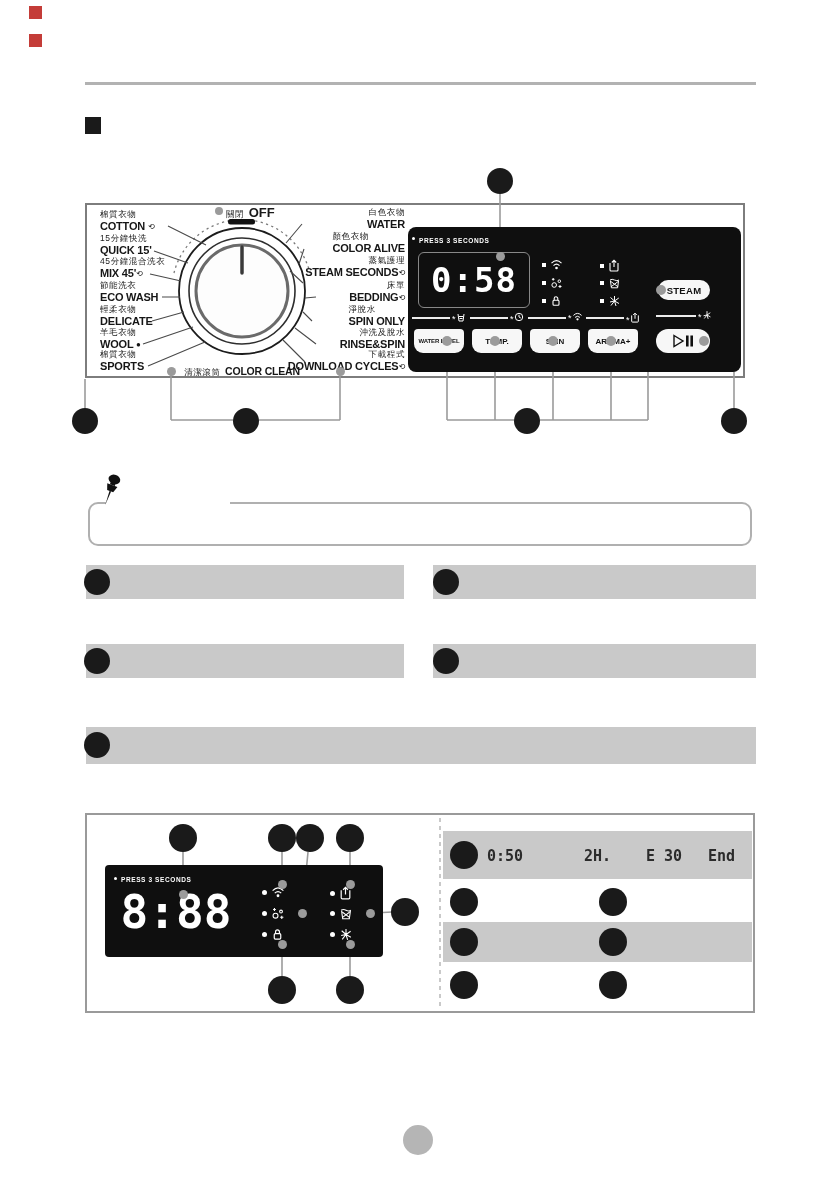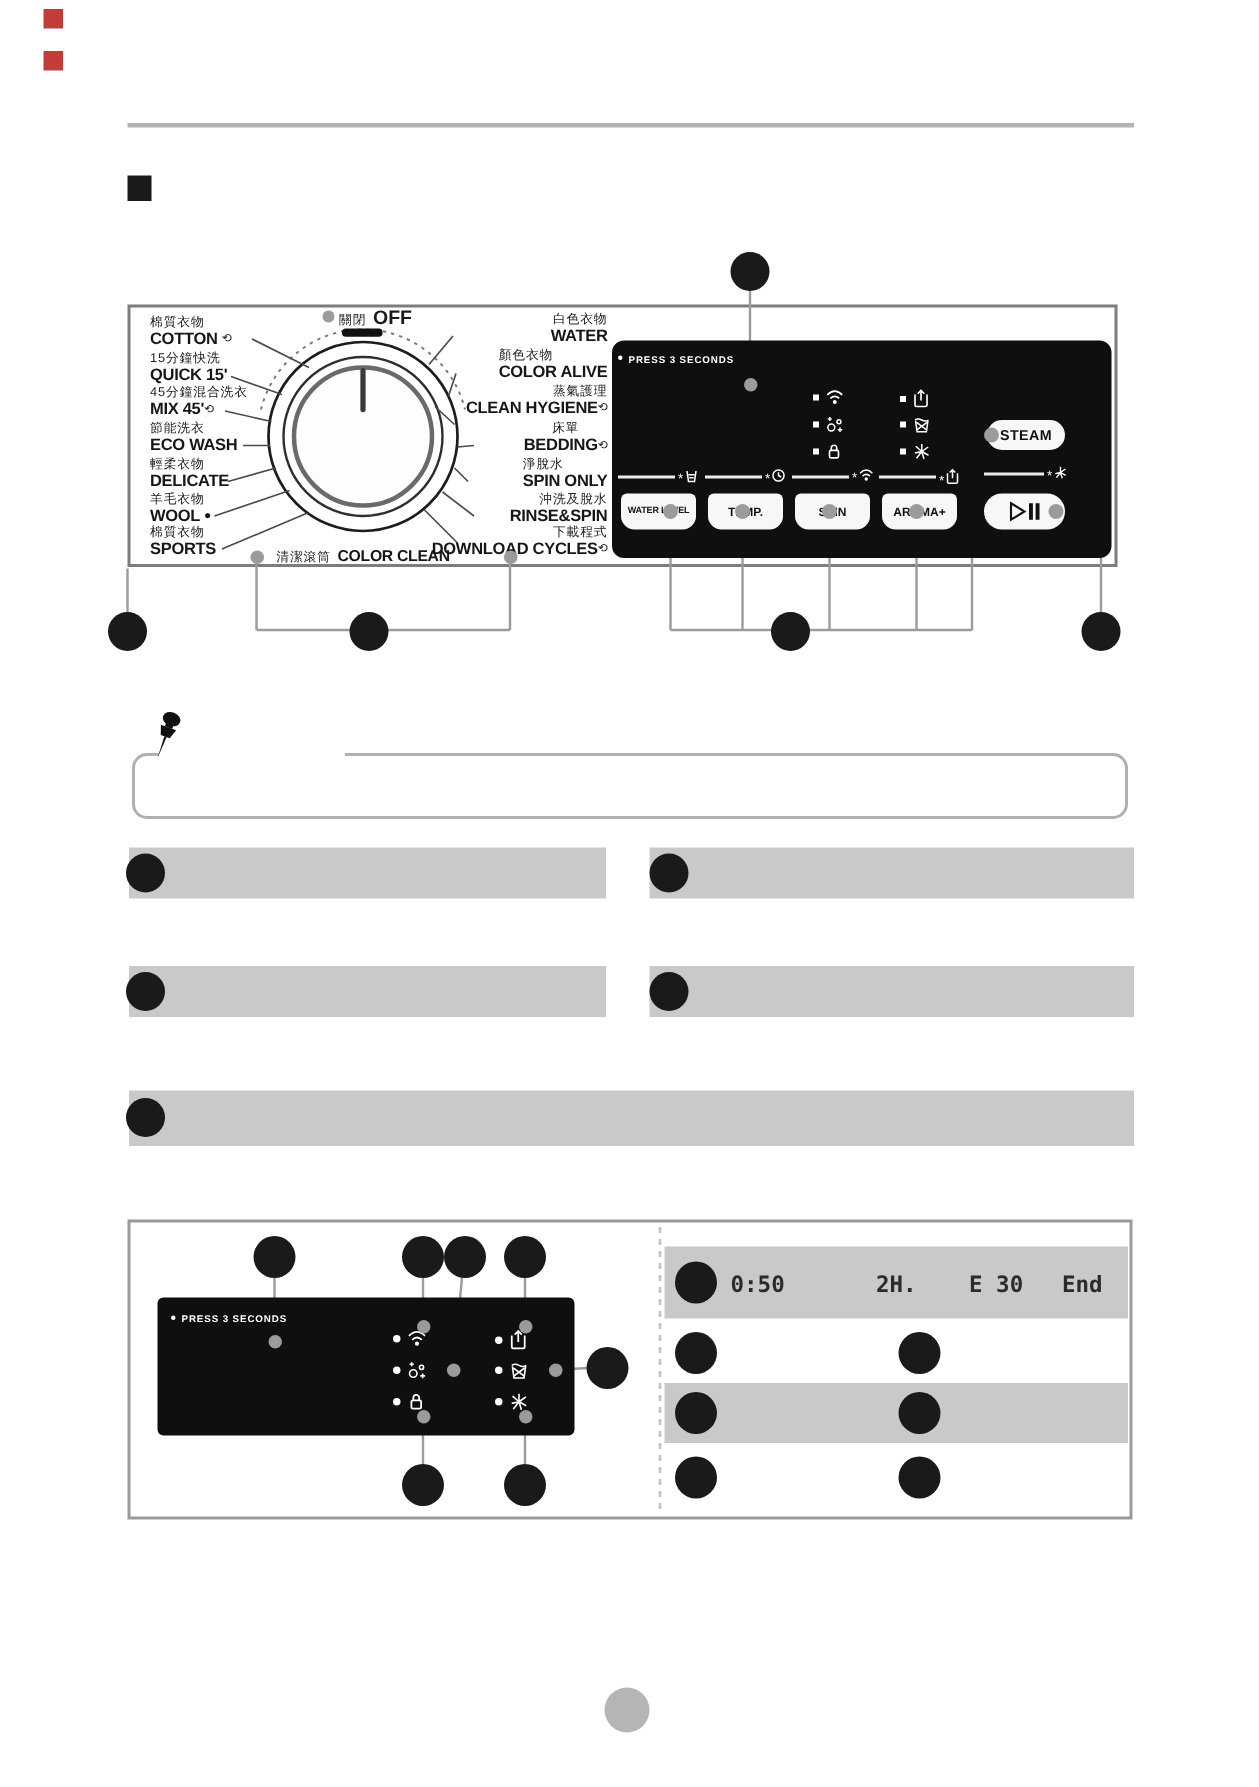--- a/index.html
+++ b/index.html
@@ -99,23 +99,23 @@
   <div class="a z3" style="right:434px;top:208px;text-align:right">
     <div class="zh">白色衣物</div>
     <div class="en"><span>WATER</span></div>
   </div>
   <div class="a z3" style="right:434px;top:232px;text-align:left">
     <div class="zh">顏色衣物</div>
     <div class="en"><span>COLOR ALIVE</span></div>
   </div>
   <div class="a z3" style="right:434px;top:256px;text-align:right">
     <div class="zh">蒸氣護理</div>
-    <div class="en"><span>CLEAN HYGIENE</span><span class="badge">⟲</span></div>
-  </div>
-  <div class="a z3" style="right:434px;top:281px;text-align:center">
+    <div class="en"><span>STEAM SECONDS</span><span class="badge">⟲</span></div>
+  </div>
+  <div class="a z3" style="right:434px;top:281px;text-align:right">
     <div class="zh">床單</div>
     <div class="en"><span>BEDDING</span><span class="badge">⟲</span></div>
   </div>
   <div class="a z3" style="right:434px;top:305px;text-align:left">
     <div class="zh">淨脫水</div>
     <div class="en"><span>SPIN ONLY</span></div>
   </div>
   <div class="a z3" style="right:434px;top:328px;text-align:right">
     <div class="zh">沖洗及脫水</div>
     <div class="en"><span>RINSE&amp;SPIN</span></div>
@@ -130,20 +130,23 @@
     <span class="en" style="font-size:10.5px">COLOR CLEAN</span>
   </div>
 
   <div class="a gdot" style="left:167px;top:367px;width:9px;height:9px"></div>
   <div class="a gdot" style="left:336px;top:367px;width:9px;height:9px"></div>
 
   <div class="a blackpanel" style="left:408px;top:227px;width:333px;height:145px"></div>
   <div class="a" style="left:412px;top:237px;width:3px;height:3px;border-radius:50%;background:#fff;z-index:3"></div>
   <div class="a press" style="left:419px;top:237px">PRESS 3 SECONDS</div>
 
+  <div class="a" style="left:418px;top:252px;width:112px;height:56px;border:1.5px solid #888;border-radius:6px;z-index:3;display:flex;align-items:center;justify-content:center">
+    <span class="seg" style="color:#fff;font-size:34px;letter-spacing:1px">0:58</span>
+  </div>
 
   <div class="a ind" style="left:542px;top:259px">
     <span class="sqb"></span>
     <span>
         <svg width="13" height="11" viewBox="0 0 13 11">
           <path d="M1.5 4.2 Q6.5 -0.8 11.5 4.2" fill="none" stroke="#fff" stroke-width="1.1"></path>
           <path d="M3.5 6.6 Q6.5 3.8 9.5 6.6" fill="none" stroke="#fff" stroke-width="1.1"></path>
           <circle cx="6.5" cy="9" r="1.3" fill="#fff"></circle>
         </svg>
       </span>
@@ -280,20 +283,21 @@
   <div class="a co" style="left:433px;top:648px"></div>
 
   <div class="a gbar" style="left:86px;top:727px;width:670px;height:37px"></div>
   <div class="a co" style="left:84px;top:732px"></div>
 
   <div class="a panelbox" style="left:85px;top:813px;width:670px;height:200px;border-color:#9a9a9a"></div>
 
   <div class="a blackpanel" style="left:105px;top:865px;width:278px;height:92px;border-radius:4px"></div>
   <div class="a" style="left:114px;top:877px;width:3px;height:3px;border-radius:50%;background:#fff;z-index:3"></div>
   <div class="a press" style="left:121px;top:876px">PRESS 3 SECONDS</div>
+  <div class="a seg z3" style="left:112px;top:889px;width:128px;text-align:center;color:#fff;font-size:46px;line-height:1">8:88</div>
 
   <div class="a ind" style="left:262px;top:886px">
     <span class="rdb"></span>
     <span>
         <svg width="14" height="12" viewBox="0 0 13 11">
           <path d="M1.5 4.2 Q6.5 -0.8 11.5 4.2 M3.5 6.6 Q6.5 3.8 9.5 6.6" fill="none" stroke="#fff" stroke-width="1.1"></path>
           <circle cx="6.5" cy="9" r="1.3" fill="#fff"></circle>
         </svg>
       </span>
   </div>

